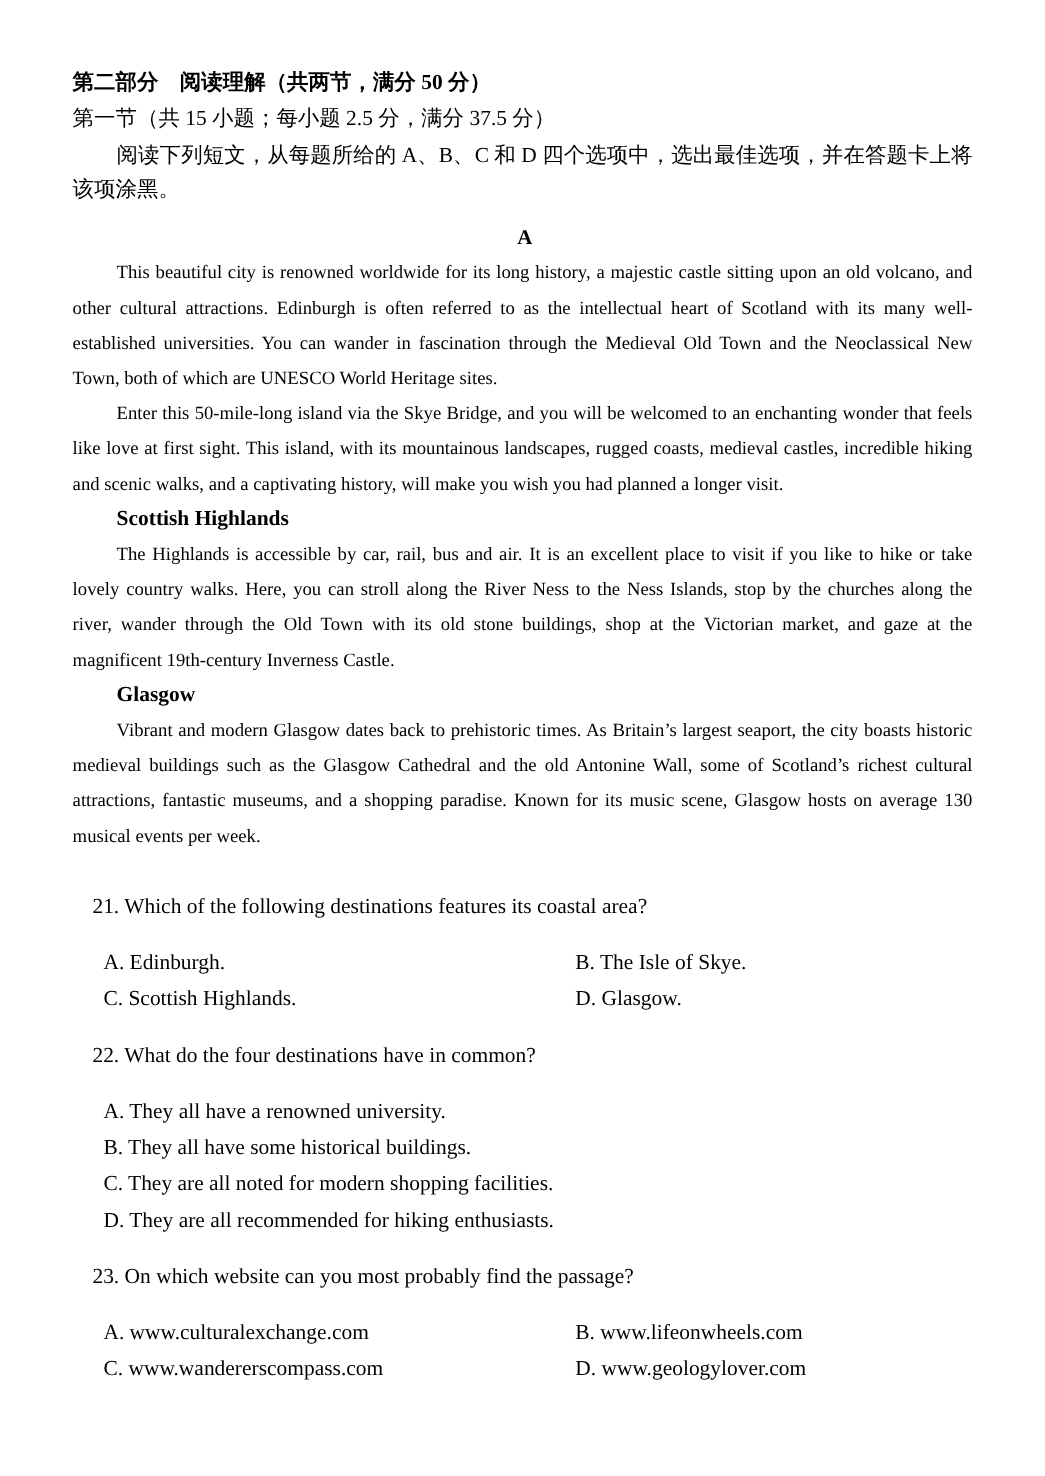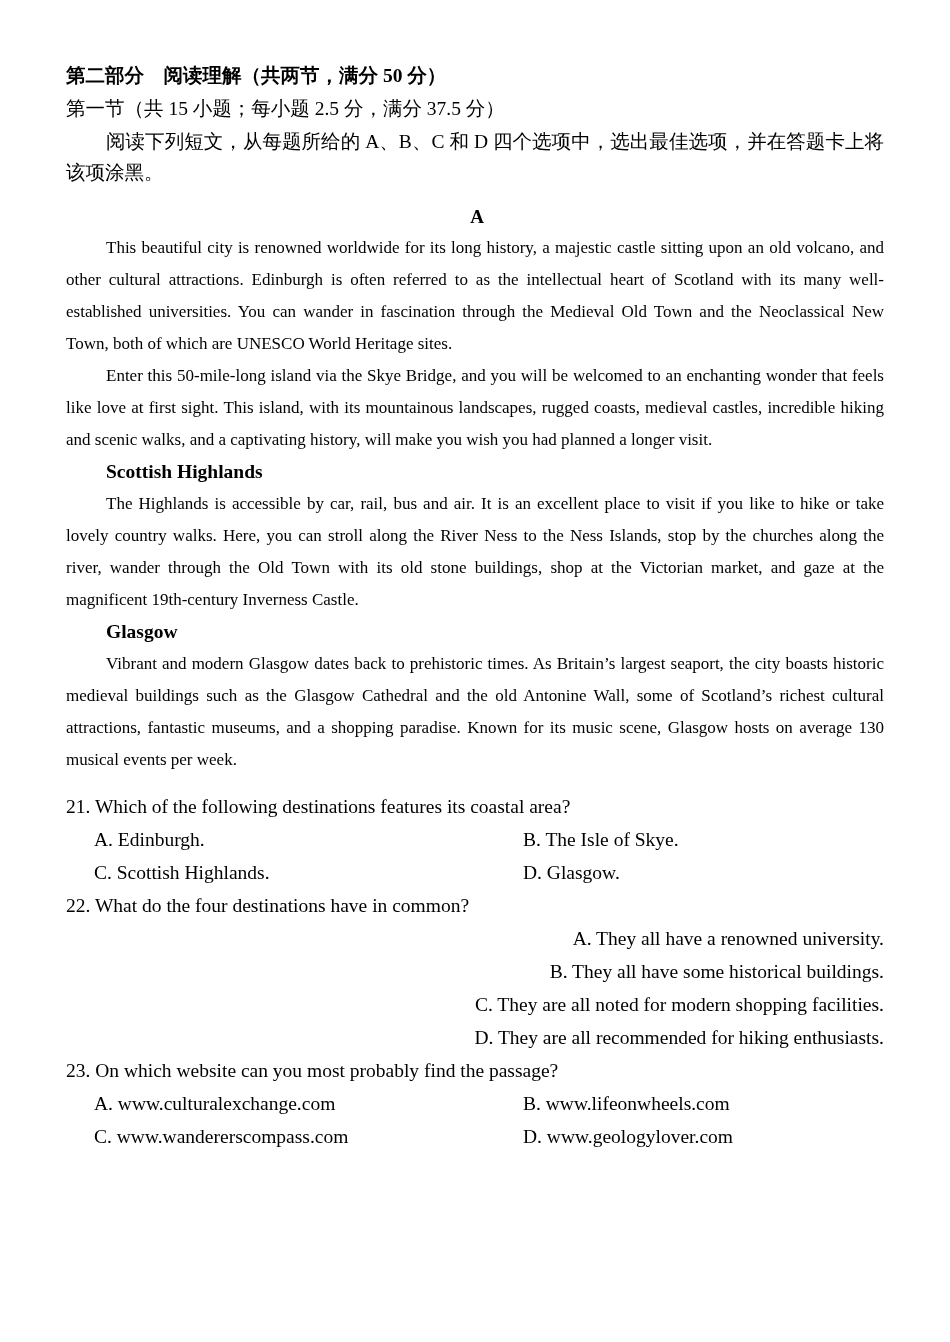--- a/index.html
+++ b/index.html
@@ -73,39 +73,38 @@
     hyphens: none;
   }
 
   
   .qblock {
     margin: 0;
   }
   .qstem {
     font-size: 19.5px;
     line-height: 33px;
-    margin: 0;
+    margin: 18px;
   }
   .opts-2col {
     display: flex;
     flex-wrap: wrap;
     padding-left: 28px;
   }
   .opt-col {
     width: 50%;
     box-sizing: border-box;
     font-size: 19.5px;
     line-height: 33px;
   }
   .opt-col.colB {
     padding-left: 34px;
   }
   .opts-1col {
     padding-left: 28px;
-    text-align: right;
   }
   .opt-row {
     font-size: 19.5px;
     line-height: 33px;
   }
   .gap-before-q {
     height: 14px;
   }
 </style>
 </head>

